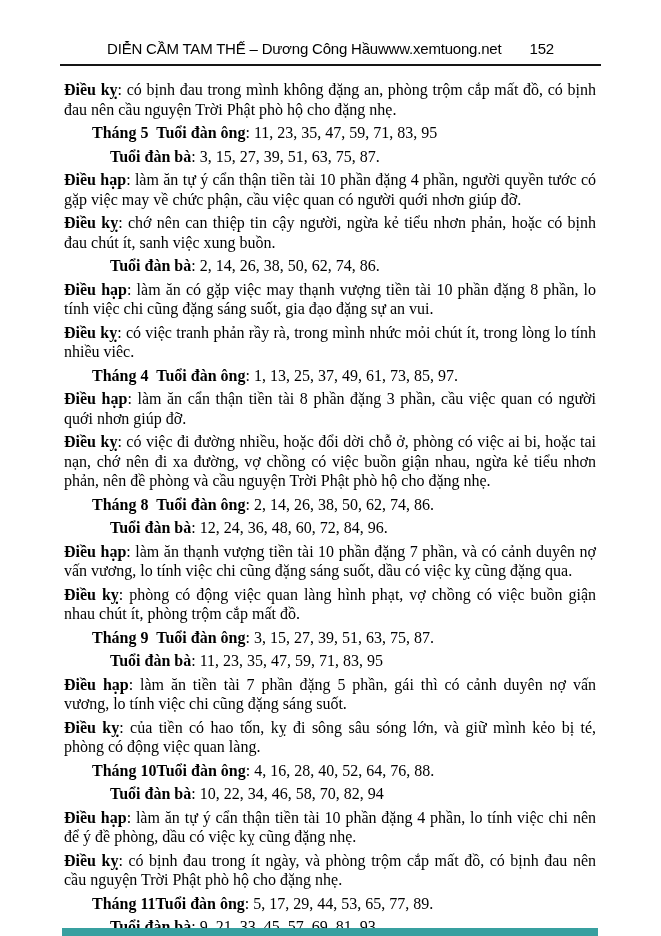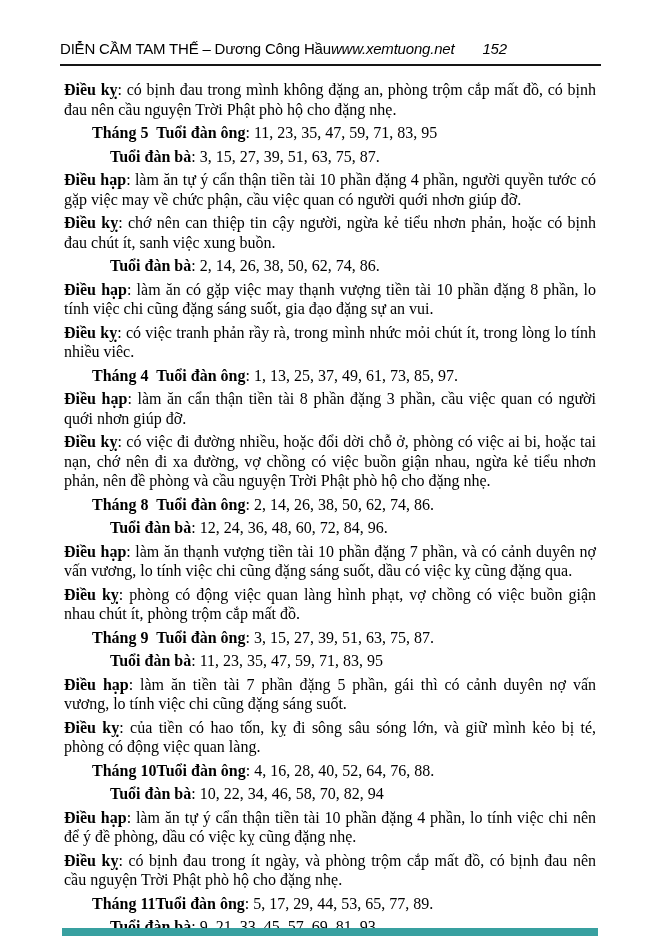--- a/index.html
+++ b/index.html
@@ -15,28 +15,28 @@
     background: #ffffff;
     overflow: hidden;
     box-sizing: border-box;
   }
   .header {
     position: absolute;
     left: 60px;
     right: 60px;
     top: 40px;
     display: flex;
-    justify-content: flex-start;
+    justify-content: center;
     align-items: baseline;
     font-family: "Liberation Sans", sans-serif;
     font-size: 15px;
     letter-spacing: -0.2px;
     white-space: nowrap;
   }
-  .header .right { display: flex; gap: 28px; font-style: italic; }
+  .header .right { display: flex; gap: 28px; }
   .rule {
     position: absolute;
     left: 60px;
     right: 60px;
     top: 64px;
     height: 0;
     border-top: 2px solid #151515;
   }
   .content {
     position: absolute;

